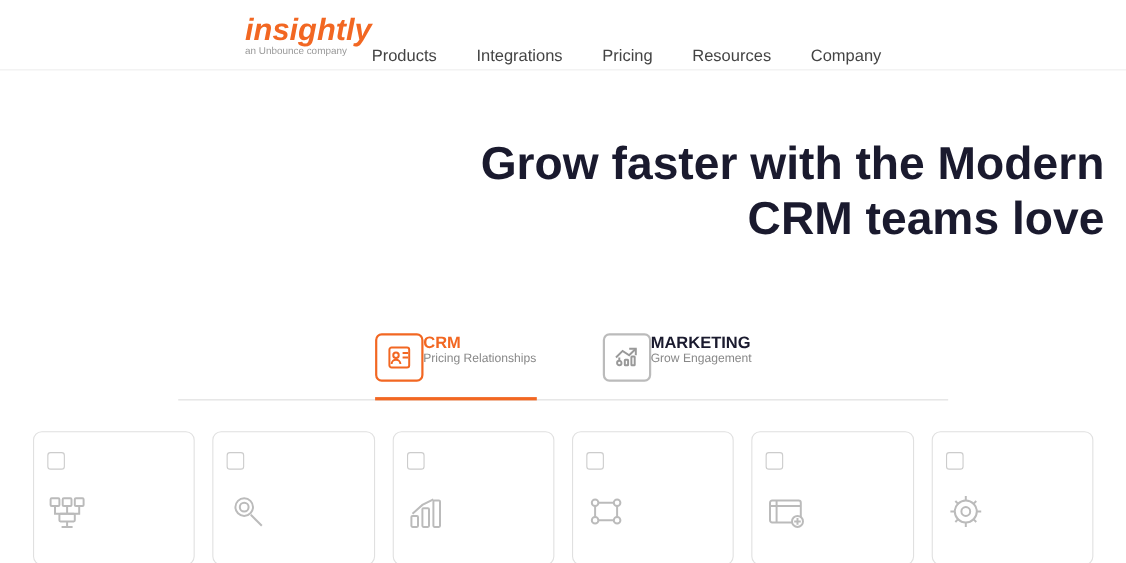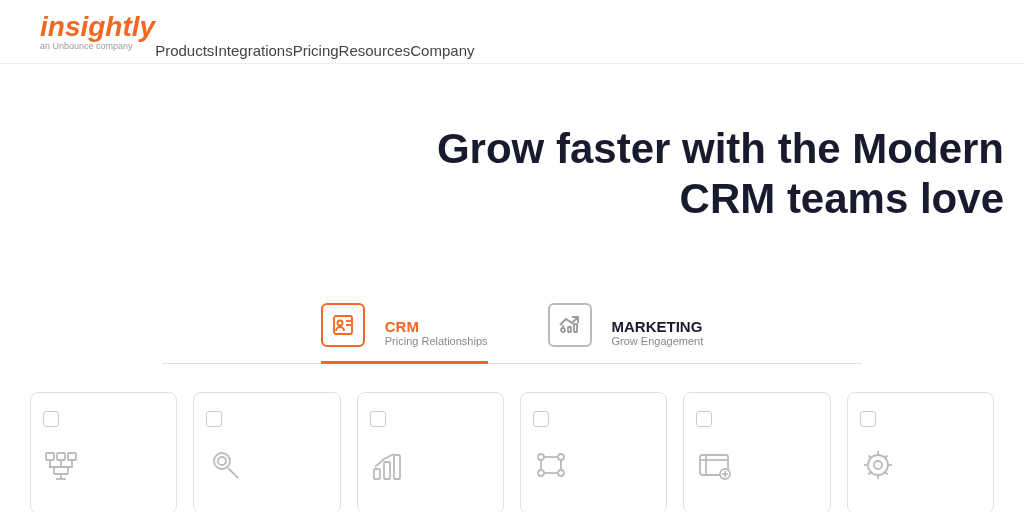--- a/index.html
+++ b/index.html
@@ -2,21 +2,21 @@
 <html><head>
   <meta charset="utf-8">
   <style>
     * { box-sizing: border-box; margin: 0; padding: 0; }
     body { font-family: 'Helvetica Neue', Arial, sans-serif; background: #fff; color: #333; }
 
     
     .header {
       display: flex;
       align-items: center;
-      justify-content: flex-start;
+      justify-content: center;
       padding: 0 40px;
       height: 64px;
       border-bottom: 1px solid #eee;
       background: #fff;
     }
     .logo-area {
       display: flex;
       flex-direction: column;
       line-height: 1;
     }
@@ -26,20 +26,21 @@
       color: #f26722;
       font-style: italic;
     }
     .logo-sub {
       font-size: 9px;
       color: #999;
       margin-top: 1px;
     }
     .nav {
       display: flex;
+      gap: 36px;
       align-items: center;
       margin-top: 37px;
     }
     .nav-item {
       font-size: 15px;
       color: #444;
       cursor: pointer;
       text-decoration: none;
     }
     .header-right {
@@ -86,22 +87,22 @@
       display: flex;
       justify-content: center;
       gap: 60px;
       padding: 30px 0 0;
       border-bottom: 1px solid #ddd;
       max-width: 700px;
       margin: 0 auto;
     }
     .tab {
       display: flex;
-      align-items: flex-end;
-      gap: 20px;
+      align-items: flex-start;
+      gap: 0;
       padding-bottom: 14px;
       cursor: pointer;
       border-bottom: 3px solid transparent;
       margin-bottom: -1px;
     }
     .tab.active {
       border-bottom: 3px solid #f26722;
     }
     .tab-icon {
       width: 44px;

